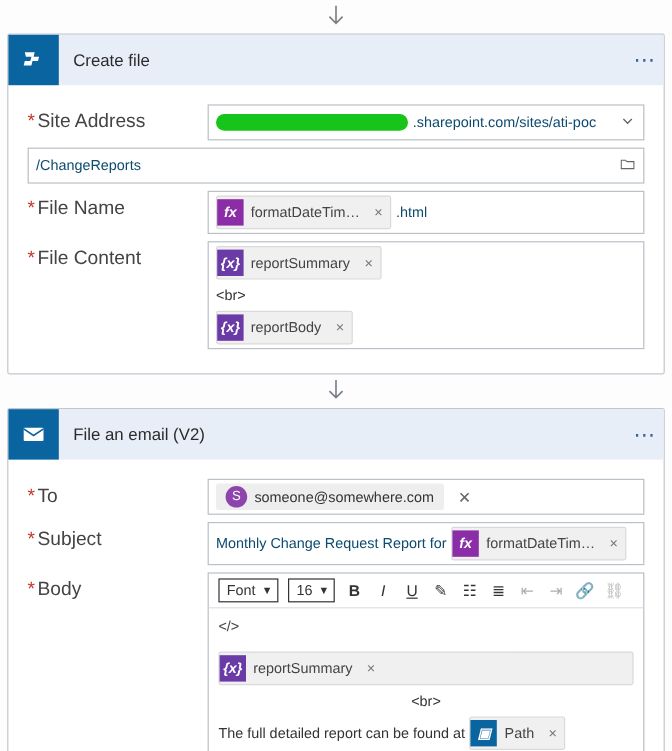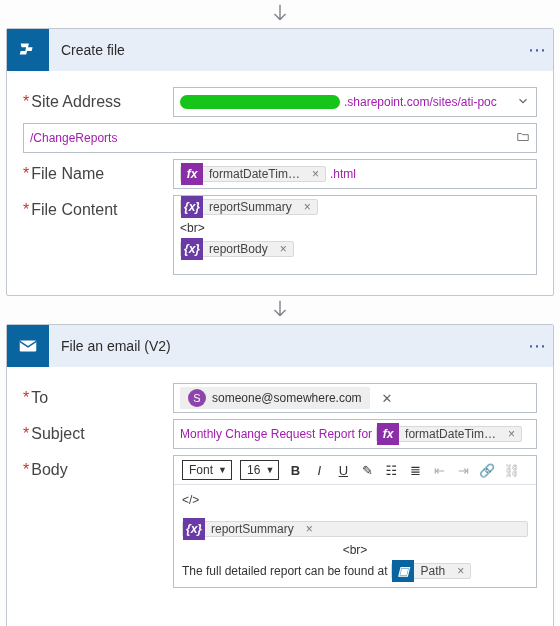--- a/index.html
+++ b/index.html
@@ -9,23 +9,23 @@
   .hdr-icon { width:42px; height:42px; background:#0a64a0; display:flex; align-items:center; justify-content:center; }
   .hdr-icon svg { width:22px; height:22px; fill:#fff; }
   .hdr-title { flex:1; padding-left:12px; font-size:14px; color:#2b2b2b; }
   .hdr-menu { width:30px; color:#3a5fa6; font-size:18px; letter-spacing:2px; cursor:pointer; text-align:center; }
   .card-body { padding:10px 16px 14px 16px; }
   .row { display:flex; margin:6px 0; }
   .lbl { width:150px; font-size:16px; color:#444; padding-top:6px; }
   .lbl .req { color:#c0392b; margin-right:2px; }
   .fld { flex:1; }
   .inputlike { border:1px solid #b9c0c8; min-height:30px; padding:3px 6px; display:flex; flex-wrap:wrap; align-items:center; gap:4px; background:#fff; position:relative; }
-  .after-text { color:#a21caf; font-size:12px; }
+  .after-text { color:#0c4a6e; font-size:12px; }
   .inputlike .suffix { position:absolute; right:6px; top:6px; color:#666; font-size:14px; }
-  .token { display:inline-flex; align-items:center; background:#f0f0f0; border:1px solid #d9d9d9; border-radius:2px; height:16px; font-size:12px; color:#444; }
+  .token { display:inline-flex; align-items:center; background:#f0f0f0; border:1px solid #d9d9d9; border-radius:2px; height:28px; font-size:12px; color:#444; }
   .token .t-icon { width:22px; height:22px; display:flex; align-items:center; justify-content:center; color:#fff; font-weight:bold; font-size:12px; font-style:italic; }
   .t-fx { background:#8a2da6; }
   .t-var { background:#6a3aa6; font-style:normal; }
   .t-sp { background:#0a64a0; font-style:normal; font-size:10px; }
   .token .t-txt { padding:0 6px; }
   .token .t-x { padding:0 6px; color:#777; cursor:pointer; }
   .literal { font-size:12px; color:#333; padding:2px 0;text-align:center; }
   .multiline { flex-direction:column; align-items:flex-start; gap:4px; min-height:80px; }
   .chip { display:inline-flex; align-items:center; gap:6px; background:#eee; border-radius:2px; padding:0 8px; height:22px; font-size:12px; }
   .chip .avatar { width:18px;height:18px;border-radius:50%;background:#8e44ad;color:#fff;display:flex;align-items:center;justify-content:center;font-size:11px; }

